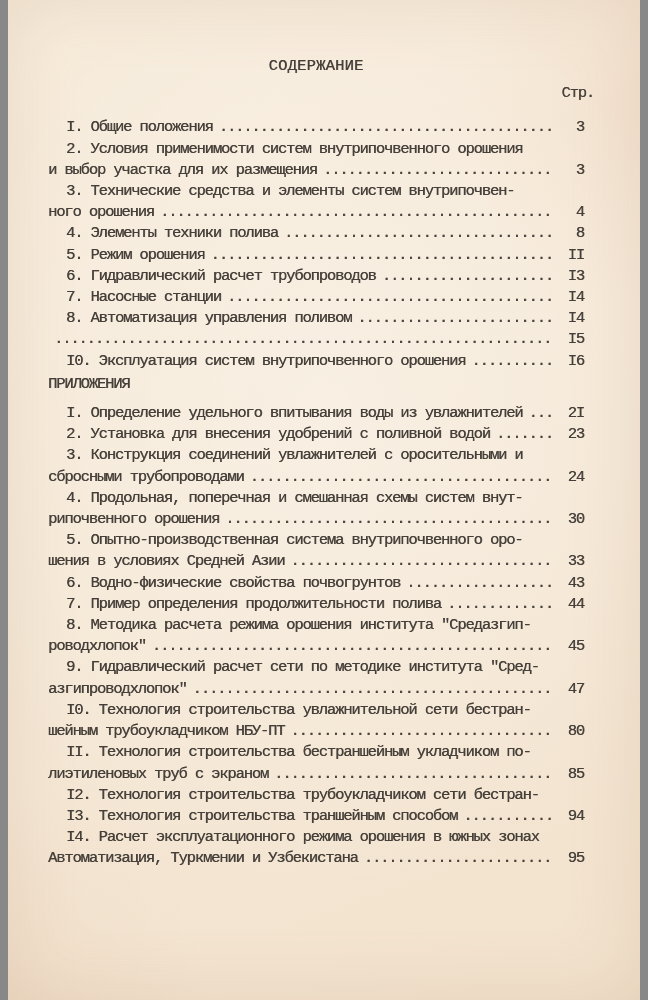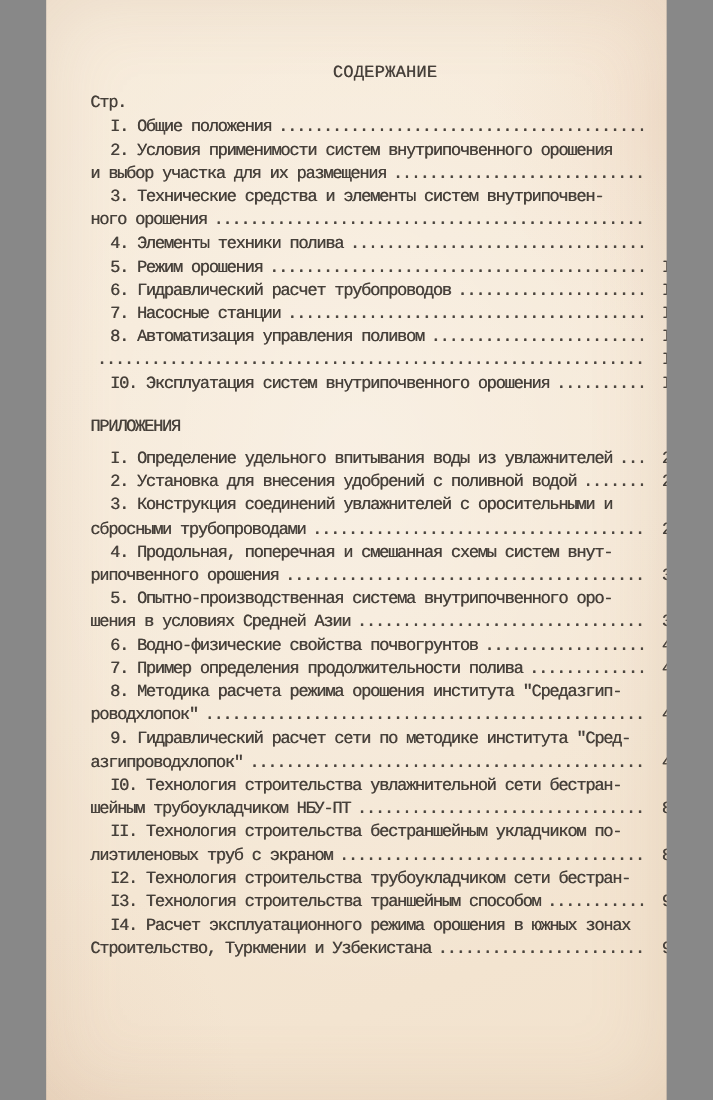--- a/index.html
+++ b/index.html
@@ -1,20 +1,20 @@
 <!DOCTYPE html>
 <html><head>
 <meta charset="utf-8">
 <style>
   html, body { margin: 0; padding: 0; }
   body { background: #888; }
 
   .page {
     position: relative;
-    width: 564px;
+    width: 632px;
     height: 1000px;
     margin: 0 auto;
     overflow: hidden;
     background:
       radial-gradient(90% 70% at 50% 42%, rgba(255,255,255,0.30), rgba(255,255,255,0) 70%),
       radial-gradient(40% 30% at 100% 10%, rgba(228,178,150,0.14), rgba(228,178,150,0) 70%),
       radial-gradient(45% 30% at 0% 100%, rgba(214,170,140,0.12), rgba(214,170,140,0) 70%),
       linear-gradient(160deg, #f7ecdc 0%, #f5e8d6 55%, #f2e2cd 100%);
     box-shadow: inset 0 0 70px rgba(175,135,100,0.18);
     font-family: "Liberation Mono", "DejaVu Sans Mono", monospace;
@@ -39,45 +39,45 @@
   }
 
   .title-row {
     text-align: center;
     line-height: 21.2px;
     letter-spacing: 0.2px;
     margin-bottom: 6px;
   }
 
   .pagecol-row {
-    text-align: left;
+    text-align: right;
     line-height: 21.2px;
     margin-right: -10px;
-    margin-bottom: 1px;
+    margin-bottom: 13px;
   }
 
   .line .txt { flex: 0 0 auto; white-space: pre; }
   .line.first .txt { padding-left: 18px; }
 
   .leader {
     flex: 1 1 0;
     min-width: 0;
     overflow: hidden;
     white-space: pre;
     padding-left: 6px;
     color: #4a443d;
   }
 
   .pg {
     flex: 0 0 32px;
     text-align: right;
   }
 
   .section-heading {
-    margin-top: 18px;
+    margin-top: 2px;
     margin-bottom: 8px;
     line-height: 21.2px;
   }
 </style>
 </head>
 <body>
 
 <div class="page">
   <div class="toc">
     <div class="title-row">СОДЕРЖАНИЕ</div>
@@ -110,16 +110,16 @@
         <div class="line"><span class="txt">роводхлопок"</span><span class="leader">..........................................................................................</span><span class="pg">45</span></div>
         <div class="line first"><span class="txt">9. Гидравлический расчет сети по методике института "Сред-</span></div>
         <div class="line"><span class="txt">азгипроводхлопок"</span><span class="leader">..........................................................................................</span><span class="pg">47</span></div>
         <div class="line first"><span class="txt">I0. Технология строительства увлажнительной сети бестран-</span></div>
         <div class="line"><span class="txt">шейным трубоукладчиком НБУ-ПТ</span><span class="leader">..........................................................................................</span><span class="pg">80</span></div>
         <div class="line first"><span class="txt">II. Технология строительства бестраншейным укладчиком по-</span></div>
         <div class="line"><span class="txt">лиэтиленовых труб с экраном</span><span class="leader">..........................................................................................</span><span class="pg">85</span></div>
         <div class="line first"><span class="txt">I2. Технология строительства трубоукладчиком сети бестран-</span></div>
         <div class="line first"><span class="txt">I3. Технология строительства траншейным способом</span><span class="leader">..........................................................................................</span><span class="pg">94</span></div>
         <div class="line first"><span class="txt">I4. Расчет эксплуатационного режима орошения в южных зонах</span></div>
-        <div class="line"><span class="txt">Строительство, Туркмении и Узбекистана</span><span class="leader">..........................................................................................</span><span class="pg">95</span></div>
+        <div class="line"><span class="txt">Автоматизация, Туркмении и Узбекистана</span><span class="leader">..........................................................................................</span><span class="pg">95</span></div>
       </div>
   </div>
 </div>
 
 </body></html>

